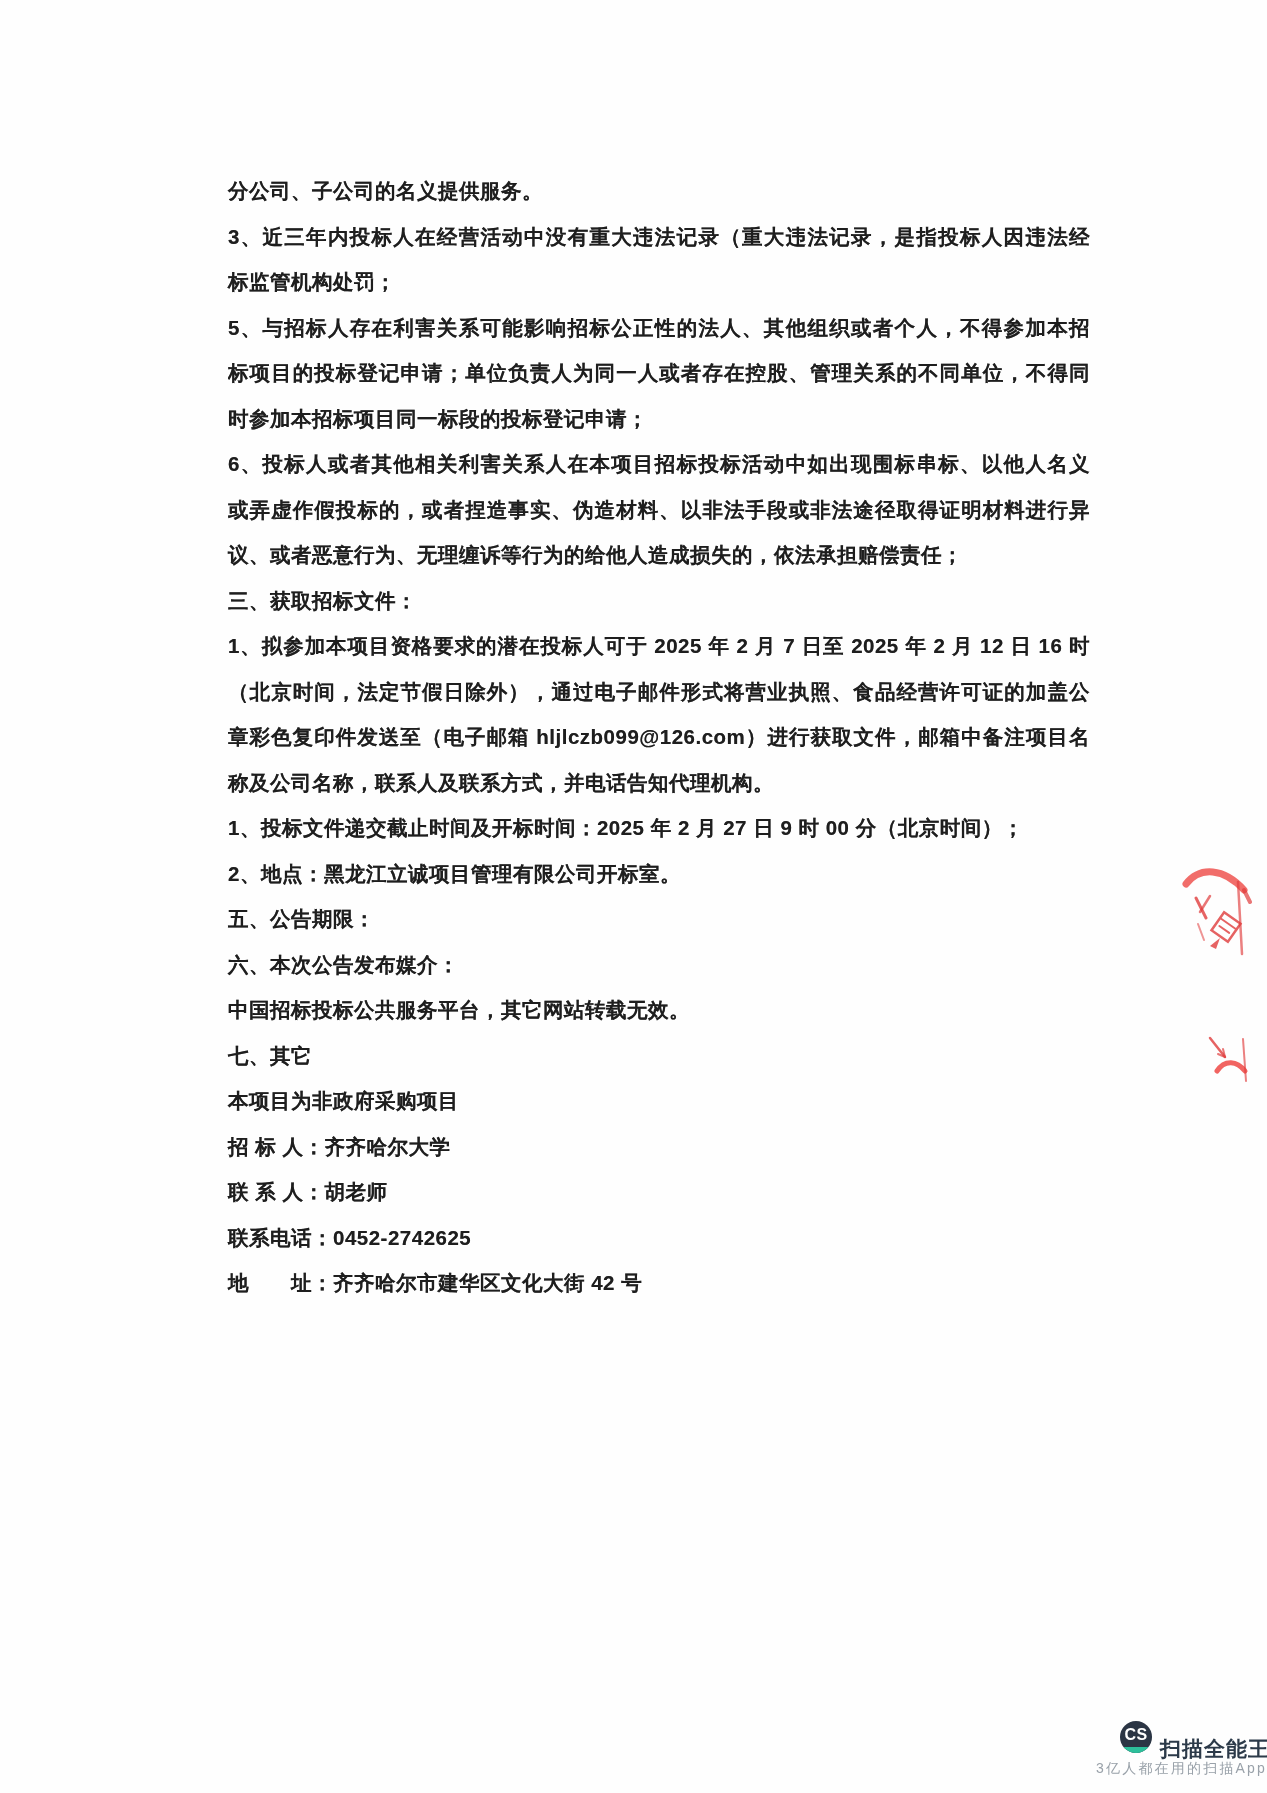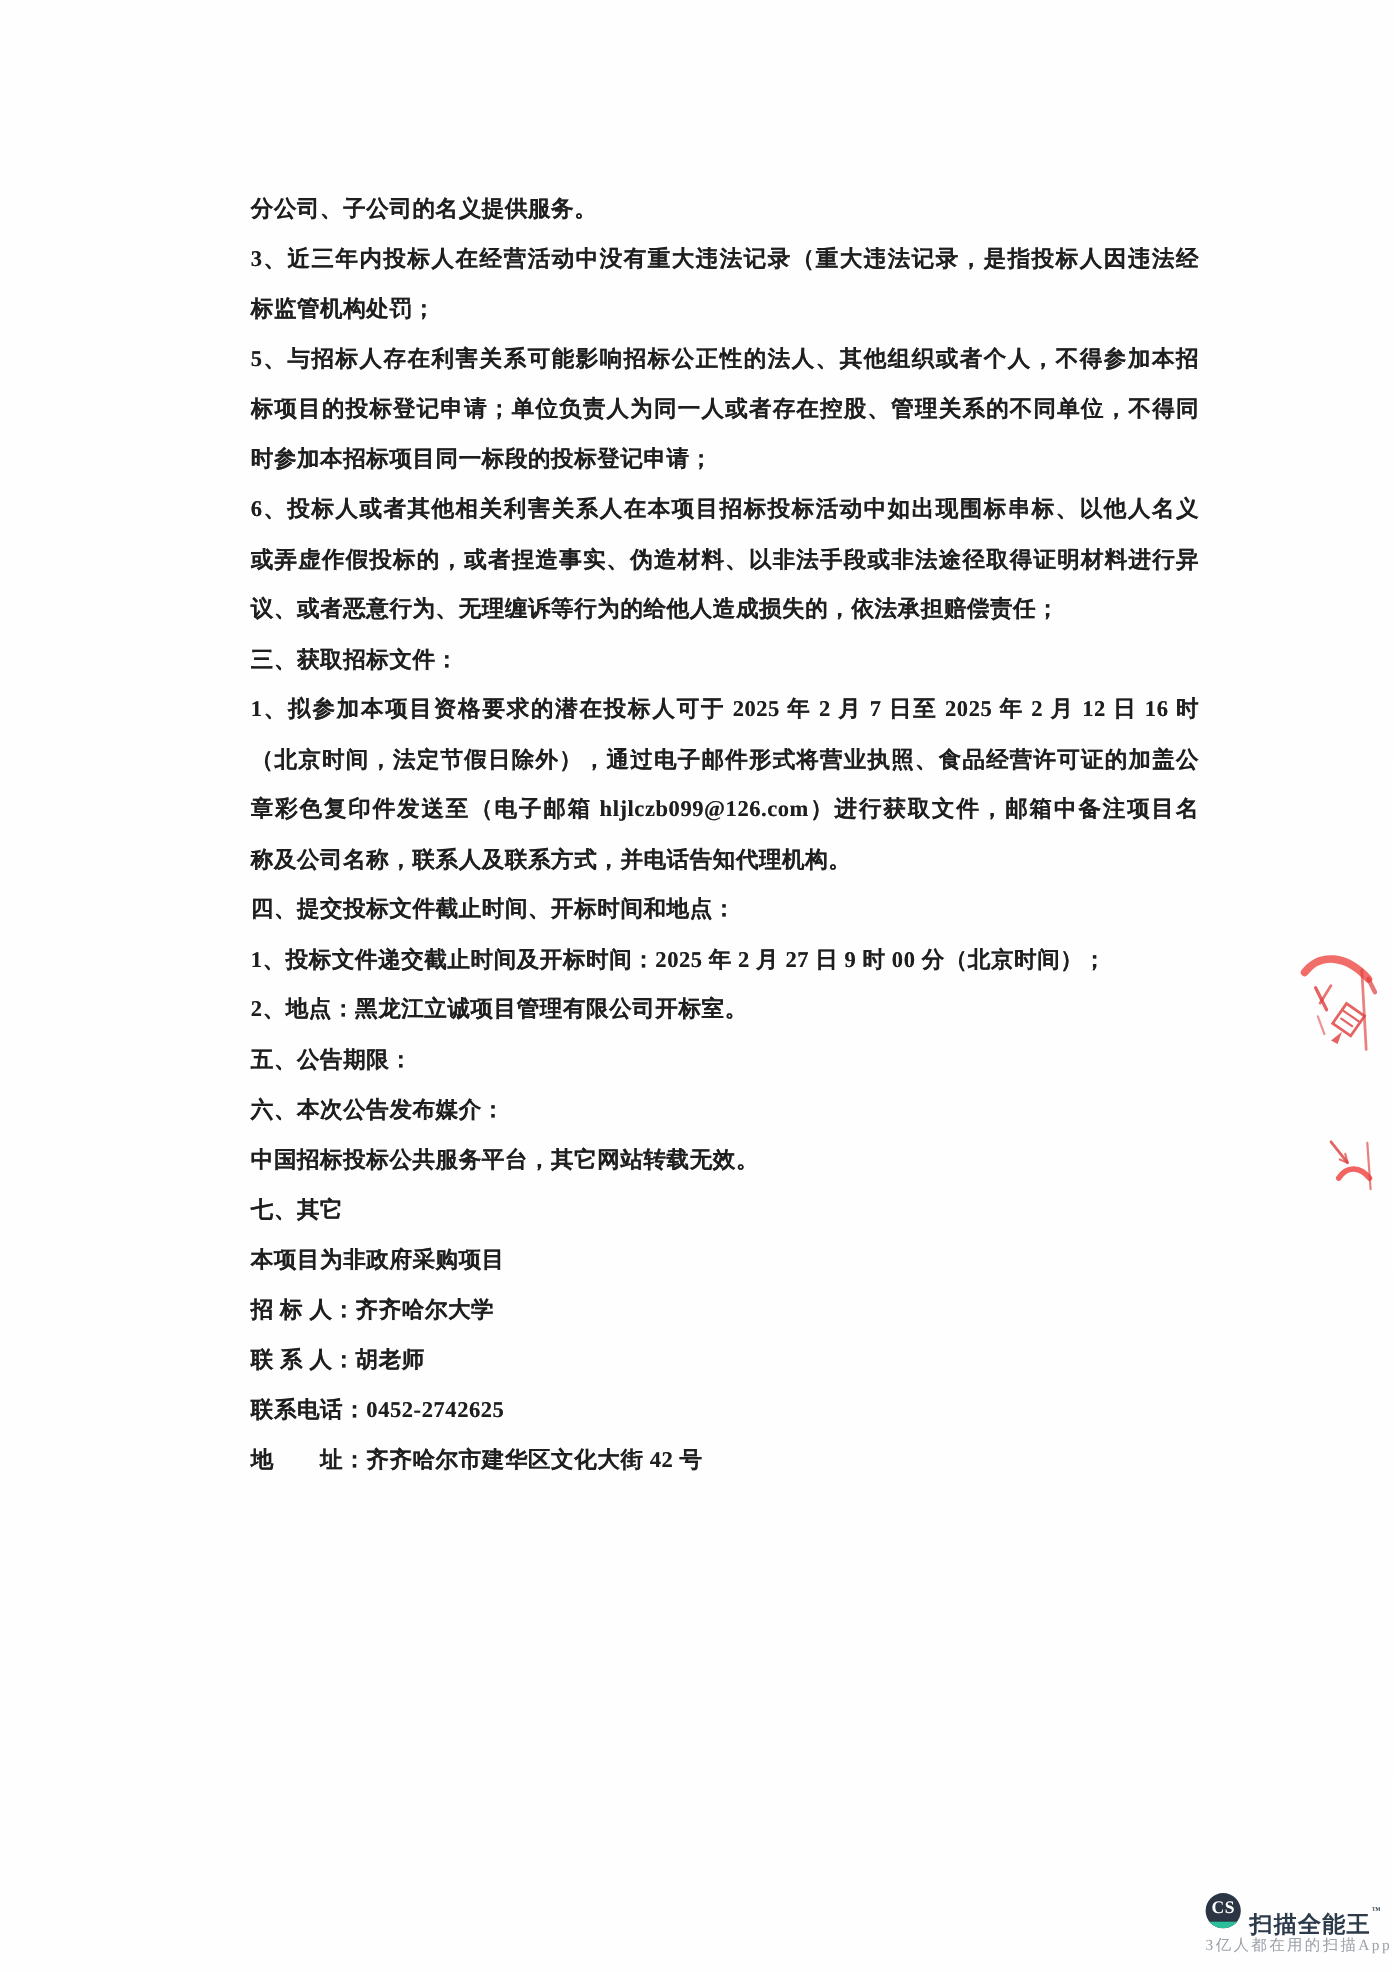--- a/index.html
+++ b/index.html
@@ -6,21 +6,21 @@
     margin: 0;
     padding: 0;
     background: #ffffff;
   }
   .page {
     position: relative;
     width: 1267px;
     height: 1793px;
     background: #fefefe;
     overflow: hidden;
-    font-family: Liberation Serif, serif;
+    font-family: Liberation Sans, sans-serif;
   }
   .content {
     position: absolute;
     left: 228px;
     top: 168px;
     width: 862px;
   }
   .line {
     height: 45.5px;
     line-height: 45.5px;
@@ -63,20 +63,21 @@
     height: 32px;
   }
   .badge {
     position: relative;
     width: 32px;
     height: 32px;
     border-radius: 16px;
     background: #2b3544;
     overflow: hidden;
     flex: 0 0 auto;
+    margin-left: 24px;
   }
   .badge .cs {
     position: absolute;
     top: 0;
     left: 0;
     right: 0;
     text-align: center;
     color: #ffffff;
     font-weight: 700;
     font-size: 16px;
@@ -127,21 +128,20 @@
       <div class="line j">标项目的投标登记申请；单位负责人为同一人或者存在控股、管理关系的不同单位，不得同</div>
       <div class="line">时参加本招标项目同一标段的投标登记申请；</div>
       <div class="line j">6、投标人或者其他相关利害关系人在本项目招标投标活动中如出现围标串标、以他人名义</div>
       <div class="line j">或弄虚作假投标的，或者捏造事实、伪造材料、以非法手段或非法途径取得证明材料进行异</div>
       <div class="line">议、或者恶意行为、无理缠诉等行为的给他人造成损失的，依法承担赔偿责任；</div>
       <div class="line h">三、获取招标文件：</div>
       <div class="line j">1、拟参加本项目资格要求的潜在投标人可于 2025 年 2 月 7 日至 2025 年 2 月 12 日 16 时</div>
       <div class="line j">（北京时间，法定节假日除外），通过电子邮件形式将营业执照、食品经营许可证的加盖公</div>
       <div class="line j">章彩色复印件发送至（电子邮箱 hljlczb099@126.com）进行获取文件，邮箱中备注项目名</div>
       <div class="line">称及公司名称，联系人及联系方式，并电话告知代理机构。</div>
-      <div class="line h">四、提交投标文件截止时间、开标时间和地点：</div>
       <div class="line">1、投标文件递交截止时间及开标时间：2025 年 2 月 27 日 9 时 00 分（北京时间）；</div>
       <div class="line">2、地点：黑龙江立诚项目管理有限公司开标室。</div>
       <div class="line h">五、公告期限：</div>
       <div class="line h">六、本次公告发布媒介：</div>
       <div class="line">中国招标投标公共服务平台，其它网站转载无效。</div>
       <div class="line h">七、其它</div>
       <div class="line">本项目为非政府采购项目</div>
       <div class="line">招 标 人：齐齐哈尔大学</div>
       <div class="line">联 系 人：胡老师</div>
       <div class="line">联系电话：0452-2742625</div>

